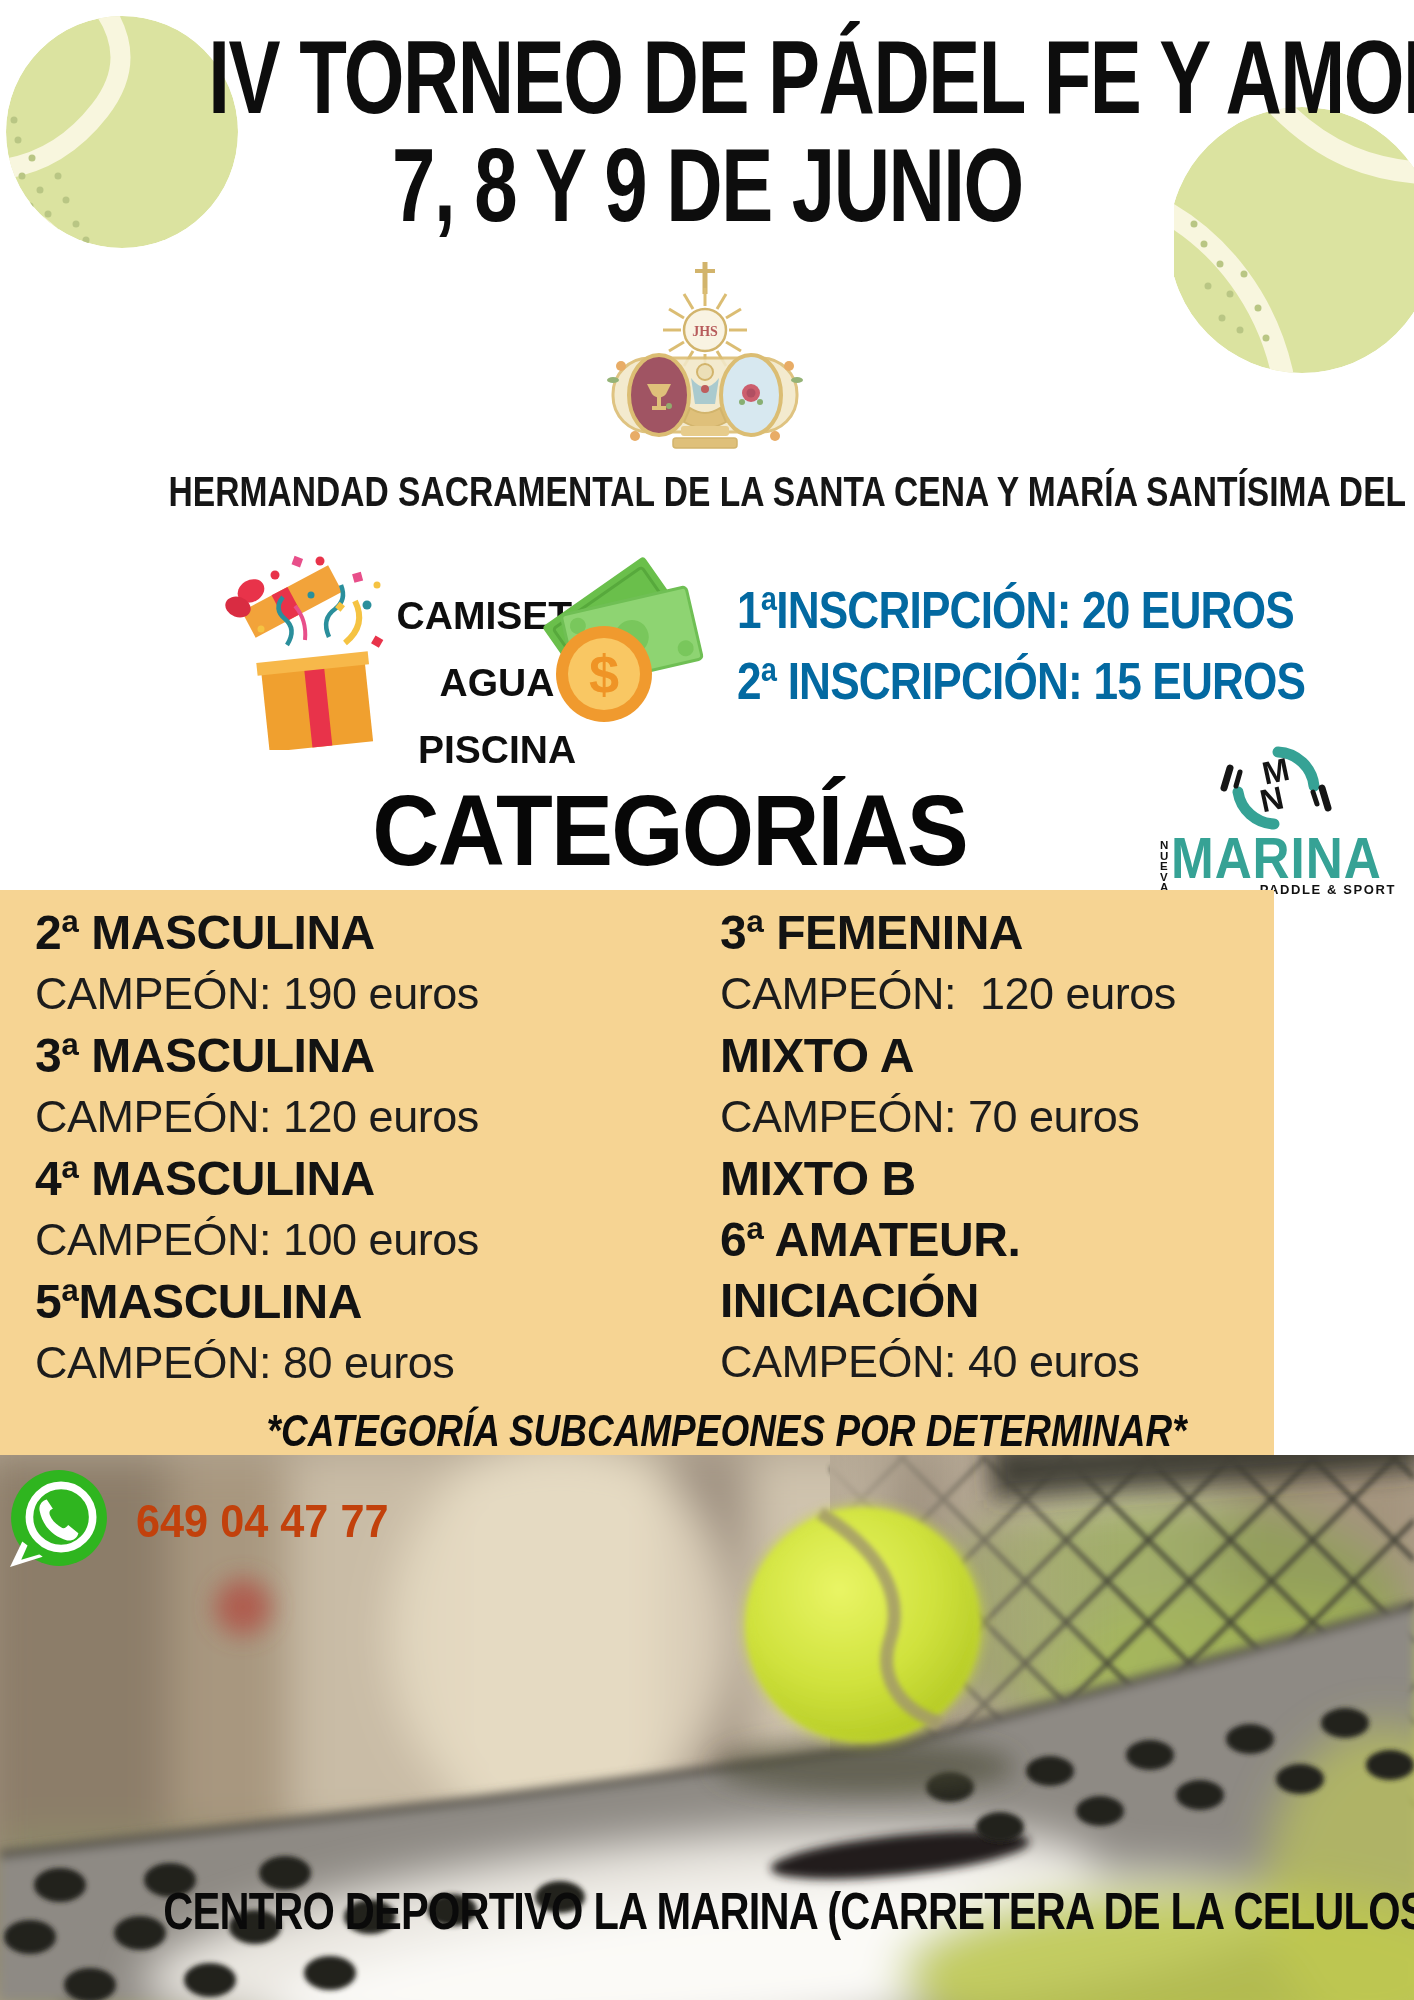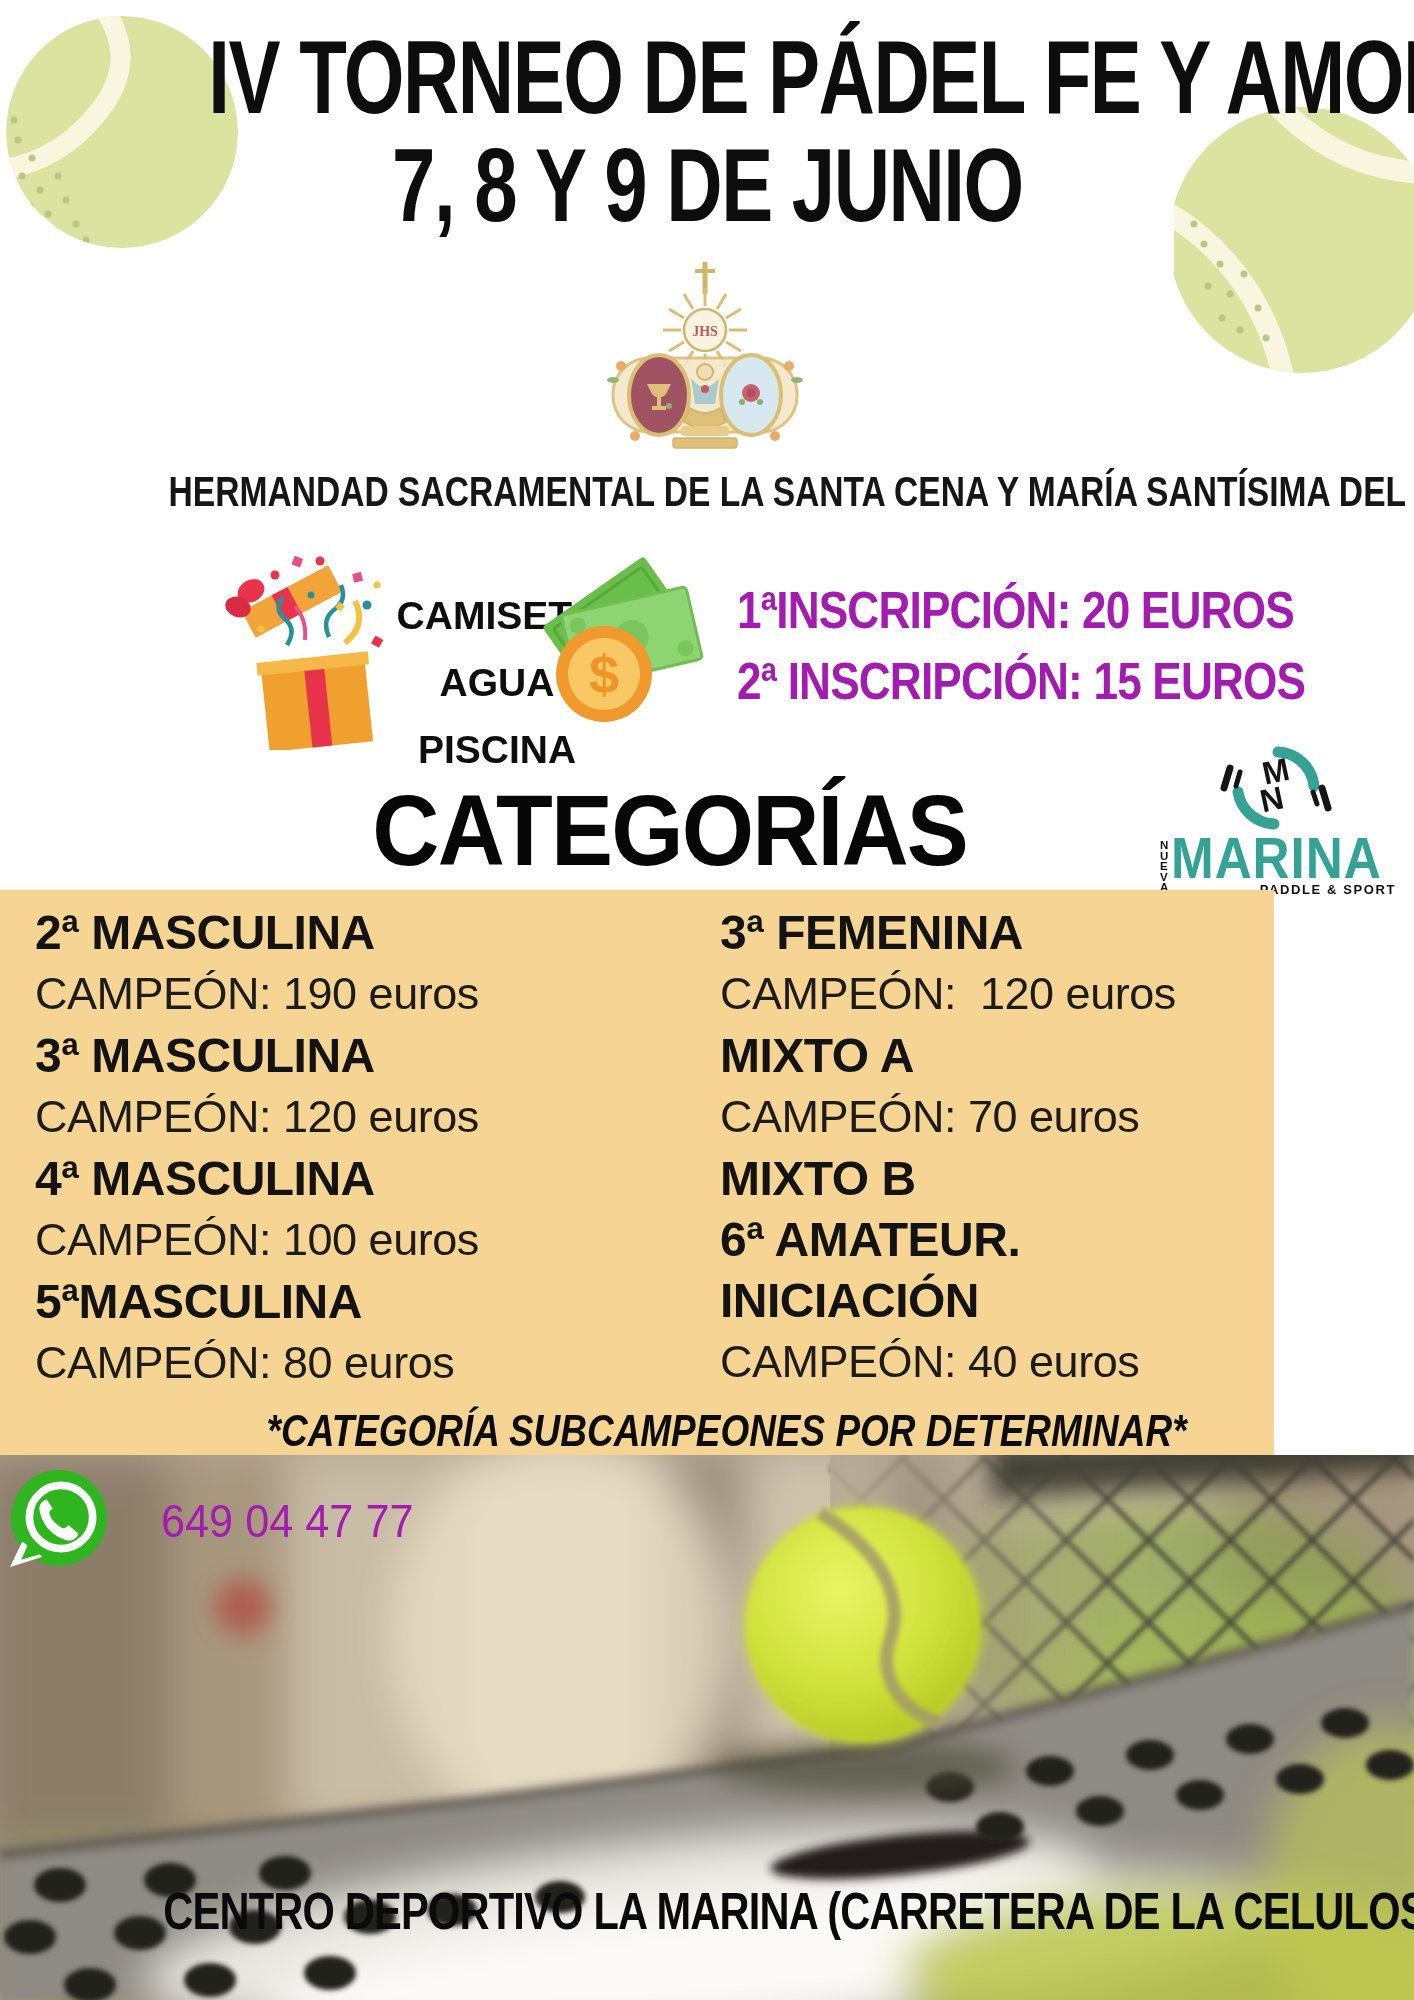--- a/index.html
+++ b/index.html
@@ -14,21 +14,21 @@
   .title .line2 .cond{font-size:104px;line-height:106px;letter-spacing:-2px;transform:scaleX(0.75);}
 
   .crest{left:50%;top:258px;margin-left:-112px;opacity:0.82;}
 
   .organizer{left:0;top:468px;width:100%;text-align:center;font-weight:bold;color:#161616;}
   .organizer .cond{font-size:42px;letter-spacing:0px;transform:scaleX(0.8);}
 
   .perks{left:393px;top:582px;width:208px;text-align:center;font-weight:bold;
          font-size:39px;line-height:67px;color:#0e0e0e;}
 
-  .inscriptions{left:737px;top:581px;font-weight:bold;color:#a21caf;}
+  .inscriptions{left:737px;top:581px;font-weight:bold;color:#0369a1;}
   .inscriptions div{line-height:59px;}
   .inscriptions .condL{font-size:52px;letter-spacing:-1px;transform:scaleX(0.85);}
 
   .cat-heading{left:0;top:780px;width:1340px;text-align:center;font-weight:bold;color:#070707;}
   .cat-heading .cond{font-size:100px;line-height:100px;transform:scaleX(0.93);letter-spacing:-2px;}
 
   .marina{right:18px;top:742px;width:240px;}
   .marina .icon{display:block;margin:0 auto;}
   .marina .row{position:relative;display:flex;margin-top:-2px;}
   .marina .nueva{width:14px;font-size:11.5px;line-height:10.6px;font-weight:bold;
@@ -40,21 +40,21 @@
 
   .panel{left:0;top:890px;width:1274px;height:565px;background:#f6d493;}
   .cols{display:grid;grid-template-columns:685px auto;padding:12px 0 0 35px;}
   .cat-name{font-size:48px;font-weight:bold;line-height:61px;color:#131313;letter-spacing:-0.5px;white-space:pre-wrap;}
   .cat-prize{font-size:45px;line-height:62px;color:#1c1c1c;letter-spacing:-0.5px;white-space:pre-wrap;}
   .note{text-align:right;margin-top:12px;font-style:italic;font-weight:bold;color:#0c0c0c;}
   .note .cond{font-size:44px;transform:scaleX(0.84);}
 
   .photo{left:0;top:1455px;width:1414px;height:545px;}
   .wa-icon{left:8px;top:1468px;}
-  .phone{left:161px;top:1486px;font-weight:normal;color:#a21caf;}
+  .phone{left:136px;top:1486px;font-weight:bold;color:#c2410c;}
   .phone .condL{font-size:47px;line-height:70px;transform:scaleX(0.92);}
   .venue{left:0;top:1882px;width:100%;text-align:center;font-weight:bold;color:#0a0a0a;}
   .venue .cond{font-size:52px;line-height:58px;transform:scaleX(0.8);letter-spacing:-1px;}
 </style>
 </head>
 <body>
 
 <div class="poster">
 
   <svg class="abs" style="left:0;top:0" width="252" height="268" viewBox="0 0 252 268">

